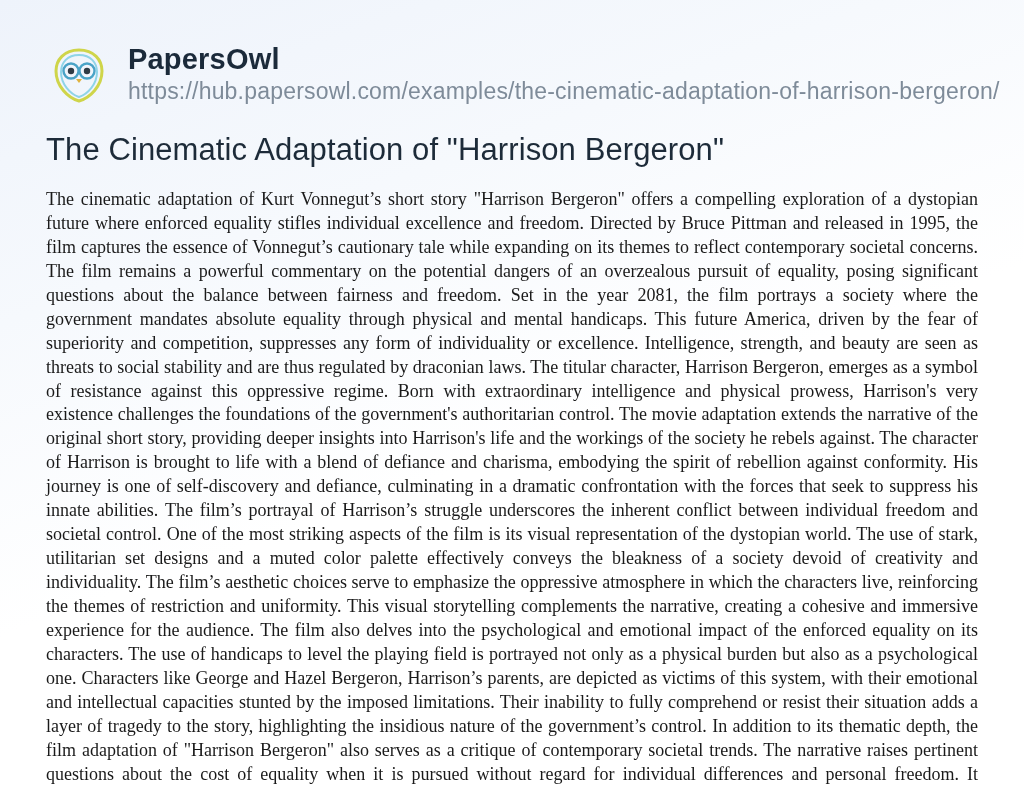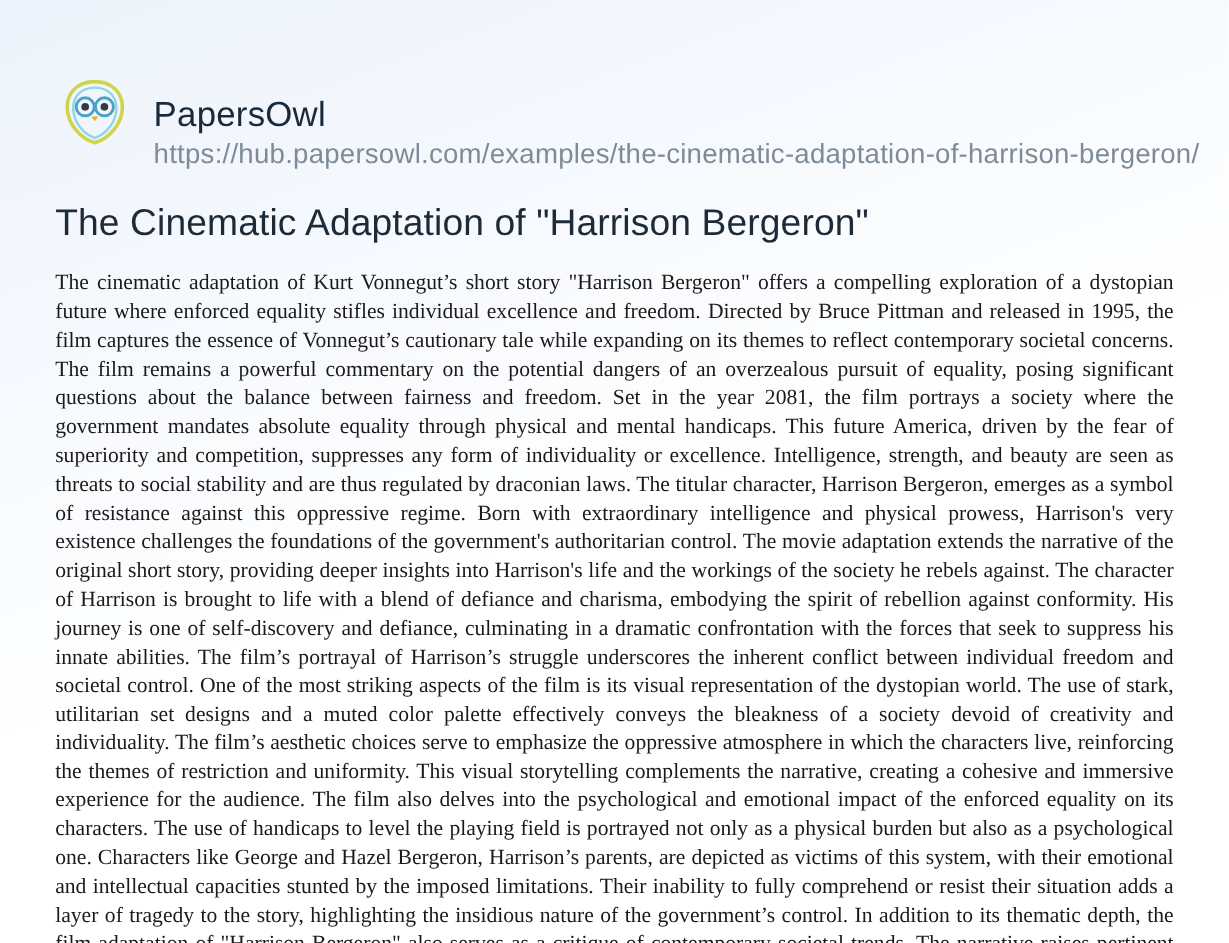--- a/index.html
+++ b/index.html
@@ -34,25 +34,24 @@
   }
   .brand-block {
     display: flex;
     flex-direction: column;
     justify-content: center;
     gap: 2px;
   }
   .brand-name {
     font-family: "Liberation Sans", sans-serif;
     font-size: 29px;
-    font-weight: normal;
+    font-weight: bold;
     color: #1b2a3a;
     letter-spacing: 0.2px;
     line-height: 1.1;
-    margin-top: 37px;
   }
   .brand-url {
     font-family: Liberation Sans, sans-serif;
     font-size: 23px;
     color: #7e8b99;
     letter-spacing: 0.2px;
     line-height: 1.2;
     white-space: nowrap;
   }
   .content {

